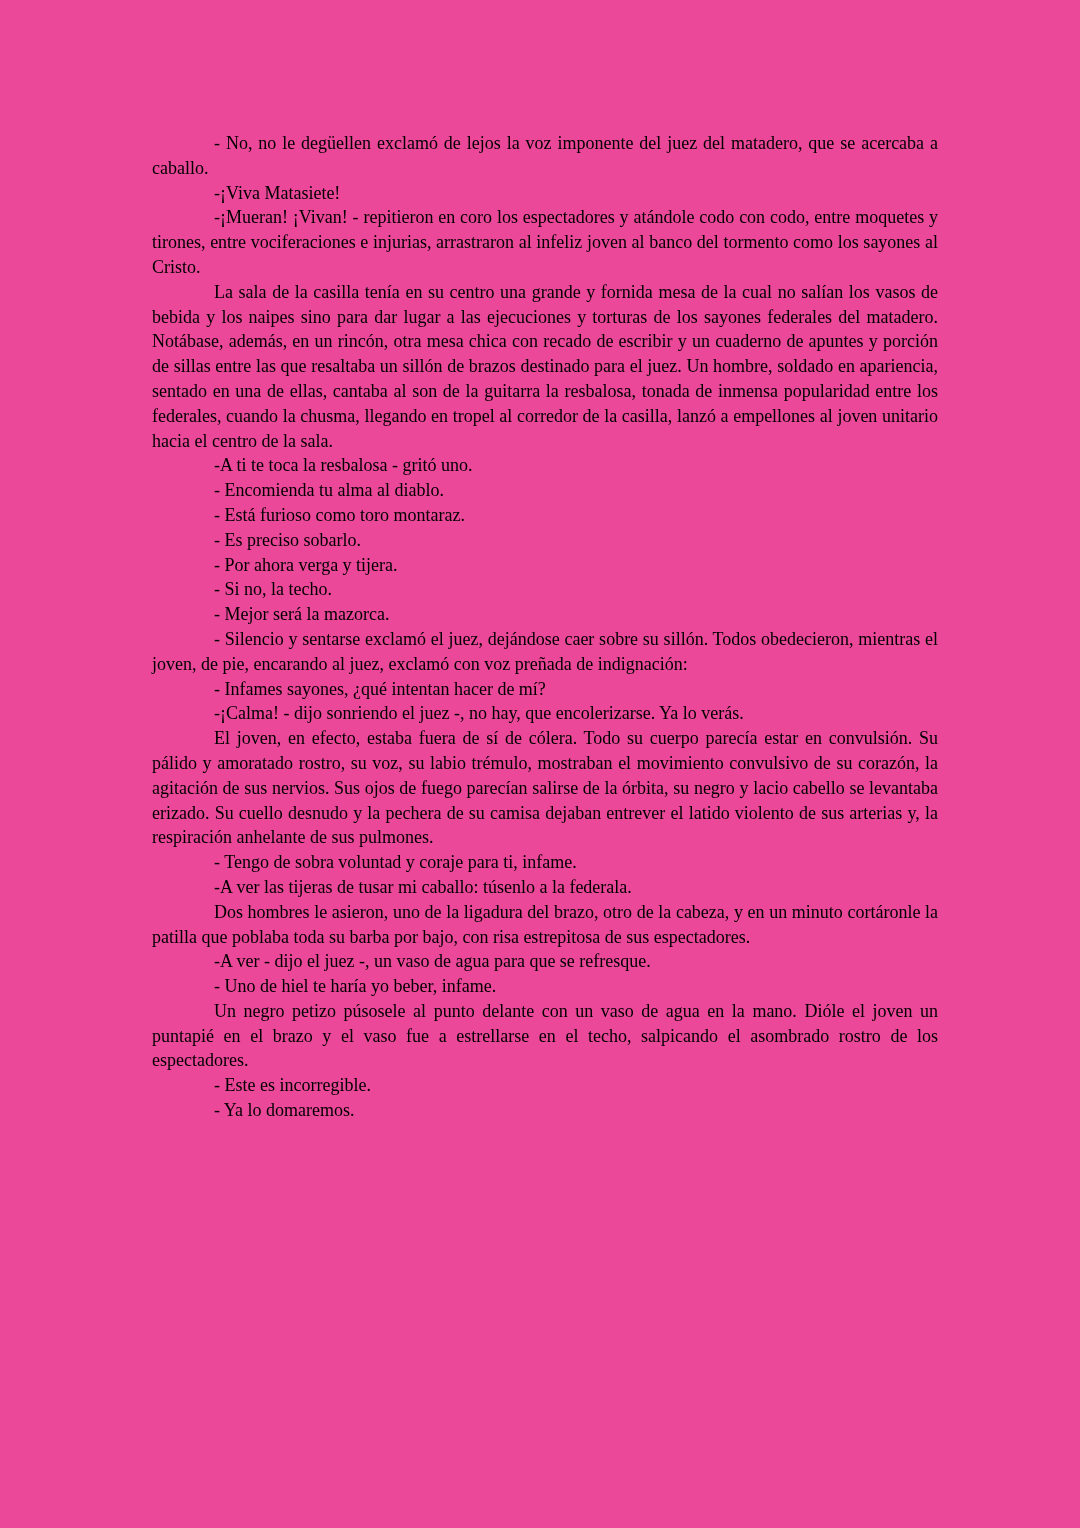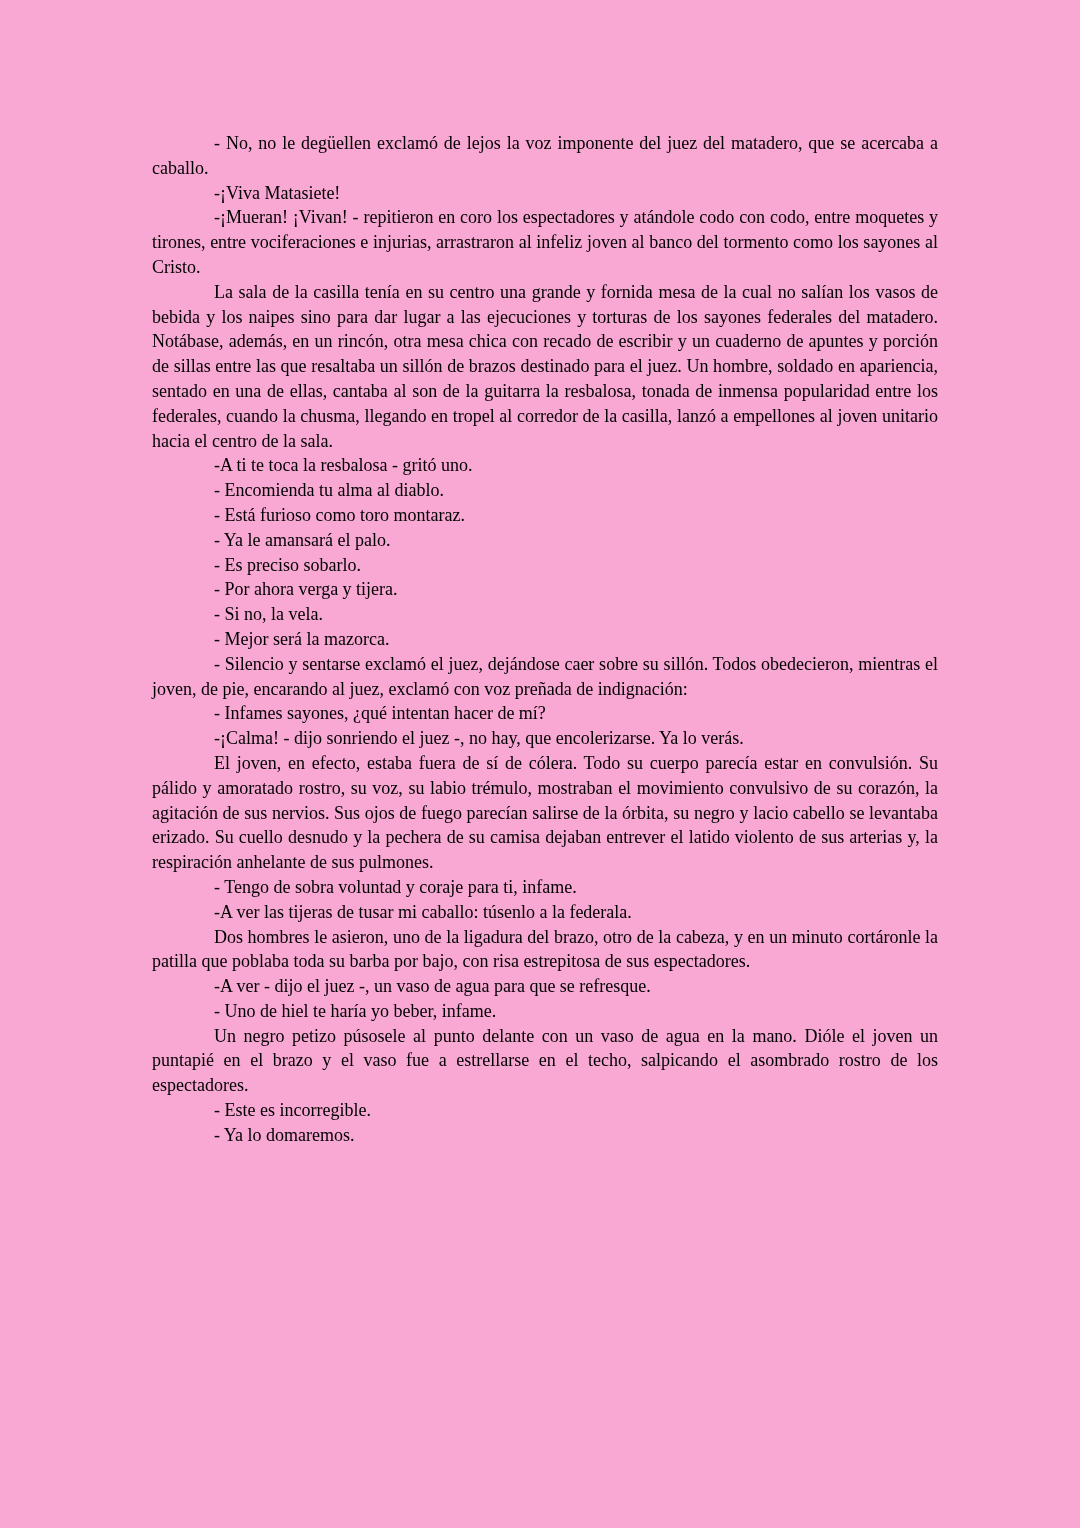--- a/index.html
+++ b/index.html
@@ -5,21 +5,21 @@
   html, body {
     margin: 0;
     padding: 0;
     background: #ffffff;
   }
   .page {
     position: relative;
     width: 1080px;
     min-height: 1528px;
     box-sizing: border-box;
-    background: #f9a8d4;
+    background: #ec4899;
     padding: 131px 142px 60px 152px;
     font-family: "Liberation Serif", "DejaVu Serif", serif;
     font-size: 18px;
     line-height: 24.8px;
     color: #000000;
   }
   .para {
     margin: 0;
     text-indent: 62px;
     text-align: justify;
@@ -30,24 +30,23 @@
 
 <div class="page">
   <div>
       <p class="para">- No, no le degüellen exclamó de lejos la voz imponente del juez del matadero, que se acercaba a caballo.</p>
       <p class="para">-¡Viva Matasiete!</p>
       <p class="para">-¡Mueran! ¡Vivan! - repitieron en coro los espectadores y atándole codo con codo, entre moquetes y tirones, entre vociferaciones e injurias, arrastraron al infeliz joven al banco del tormento como los sayones al Cristo.</p>
       <p class="para">La sala de la casilla tenía en su centro una grande y fornida mesa de la cual no salían los vasos de bebida y los naipes sino para dar lugar a las ejecuciones y torturas de los sayones federales del matadero. Notábase, además, en un rincón, otra mesa chica con recado de escribir y un cuaderno de apuntes y porción de sillas entre las que resaltaba un sillón de brazos destinado para el juez. Un hombre, soldado en apariencia, sentado en una de ellas, cantaba al son de la guitarra la resbalosa, tonada de inmensa popularidad entre los federales, cuando la chusma, llegando en tropel al corredor de la casilla, lanzó a empellones al joven unitario hacia el centro de la sala.</p>
       <p class="para">-A ti te toca la resbalosa - gritó uno.</p>
       <p class="para">- Encomienda tu alma al diablo.</p>
       <p class="para">- Está furioso como toro montaraz.</p>
-      <p class="para">- Ya le amansará el palo.</p>
       <p class="para">- Es preciso sobarlo.</p>
       <p class="para">- Por ahora verga y tijera.</p>
-      <p class="para">- Si no, la vela.</p>
+      <p class="para">- Si no, la techo.</p>
       <p class="para">- Mejor será la mazorca.</p>
       <p class="para">- Silencio y sentarse exclamó el juez, dejándose caer sobre su sillón. Todos obedecieron, mientras el joven, de pie, encarando al juez, exclamó con voz preñada de indignación:</p>
       <p class="para">- Infames sayones, ¿qué intentan hacer de mí?</p>
       <p class="para">-¡Calma! - dijo sonriendo el juez -, no hay, que encolerizarse. Ya lo verás.</p>
       <p class="para">El joven, en efecto, estaba fuera de sí de cólera. Todo su cuerpo parecía estar en convulsión. Su pálido y amoratado rostro, su voz, su labio trémulo, mostraban el movimiento convulsivo de su corazón, la agitación de sus nervios. Sus ojos de fuego parecían salirse de la órbita, su negro y lacio cabello se levantaba erizado. Su cuello desnudo y la pechera de su camisa dejaban entrever el latido violento de sus arterias y, la respiración anhelante de sus pulmones.</p>
       <p class="para">- Tengo de sobra voluntad y coraje para ti, infame.</p>
       <p class="para">-A ver las tijeras de tusar mi caballo: túsenlo a la federala.</p>
       <p class="para">Dos hombres le asieron, uno de la ligadura del brazo, otro de la cabeza, y en un minuto cortáronle la patilla que poblaba toda su barba por bajo, con risa estrepitosa de sus espectadores.</p>
       <p class="para">-A ver - dijo el juez -, un vaso de agua para que se refresque.</p>
       <p class="para">- Uno de hiel te haría yo beber, infame.</p>

